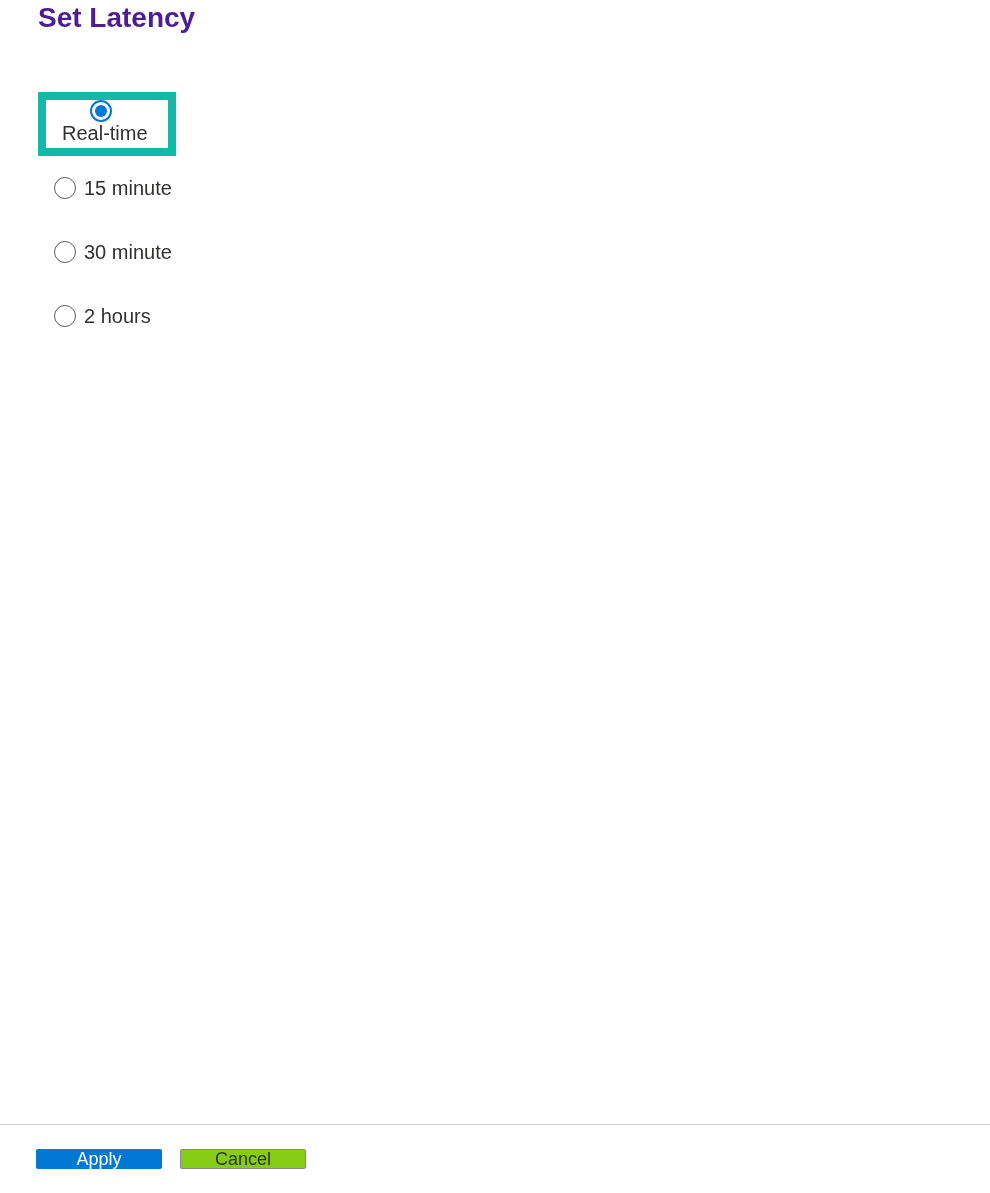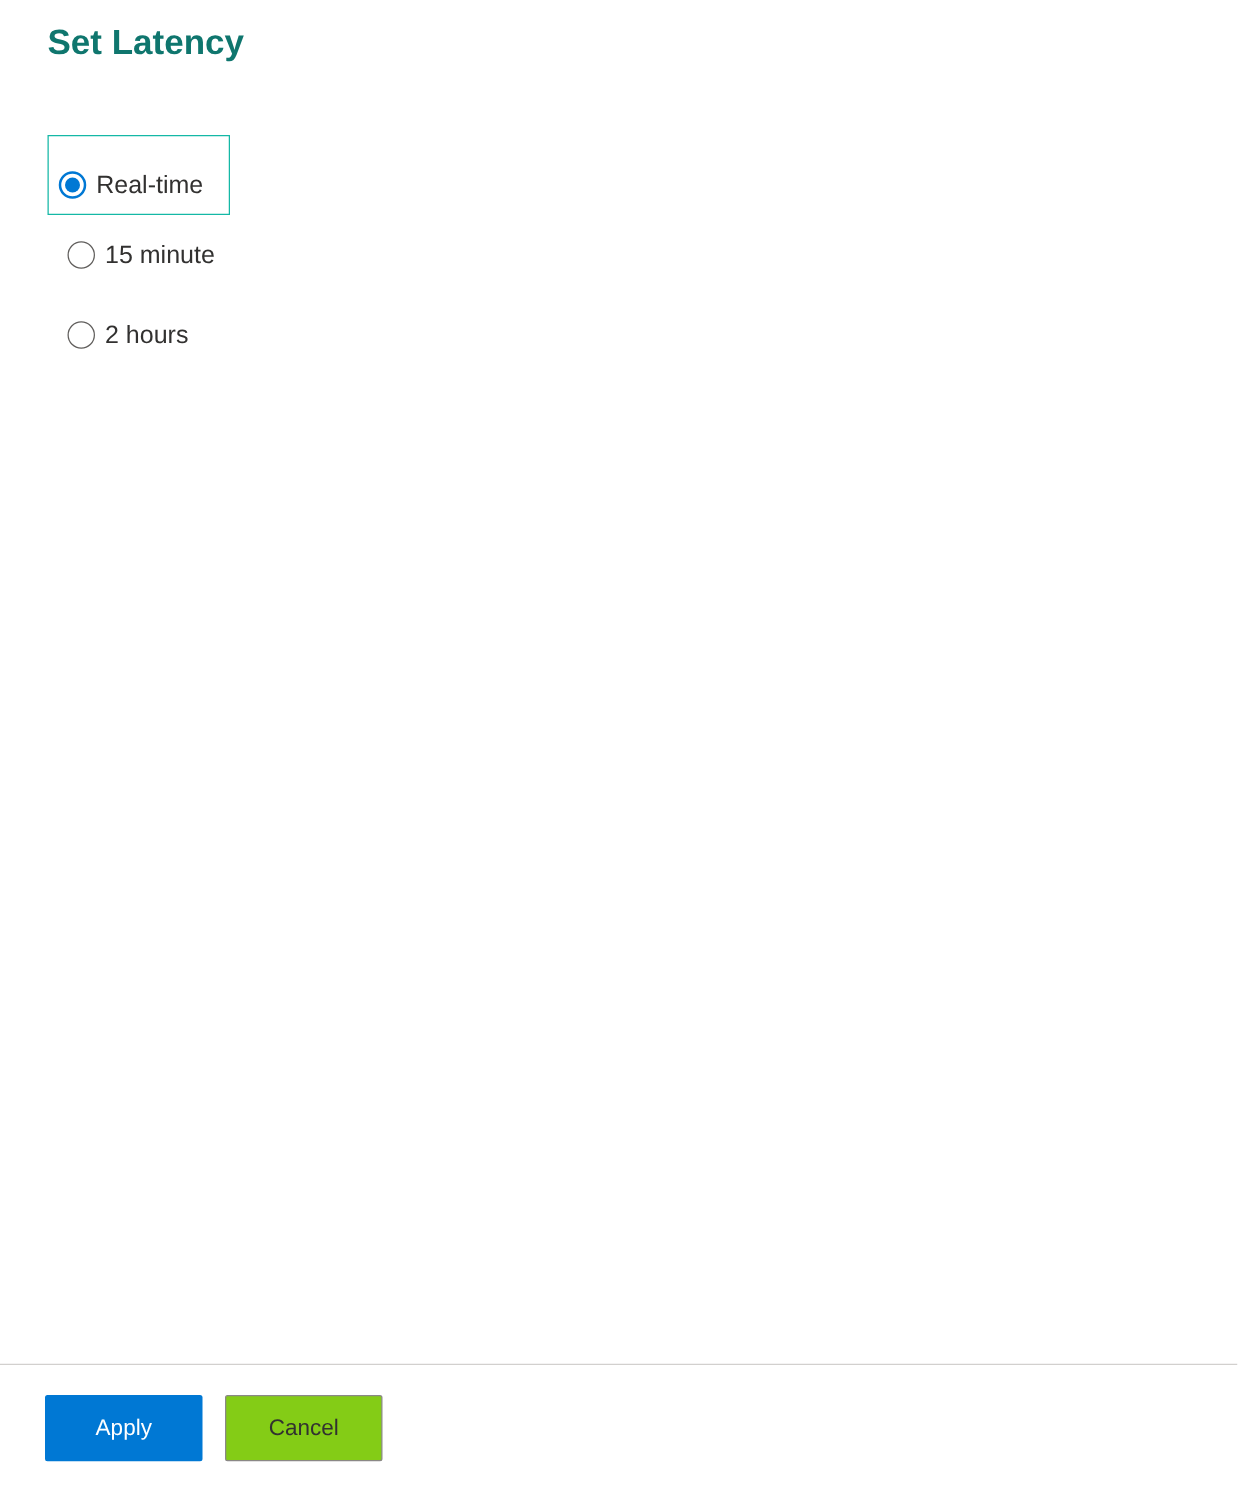--- a/index.html
+++ b/index.html
@@ -11,39 +11,40 @@
       font-family: 'Segoe UI', -apple-system, BlinkMacSystemFont, sans-serif;
       background: #ffffff;
       width: 990px;
       height: 1193px;
       position: relative;
       color: #323130;
     }
     .page-title {
       font-size: 28px;
       font-weight: 600;
-      padding: 18px 0 0 38px;
-      color: #0f766e;
+      padding: 2px 0 0 38px;
+      color: #4c1d95;
     }
     .options-container {
       padding: 62px 0 0 42px;
     }
     .radio-option {
       display: flex;
       align-items: center;
       height: 64px;
       padding: 0 12px 0 12px;
       cursor: pointer;
       width: fit-content;
     }
     .radio-option.highlighted {
-      border: 1px solid #14b8a6;
+      border: 8px solid #14b8a6;
       margin-left: -4px;
       margin-top: -4px;
-      padding: 16px 20px 0 8px;
+      padding: 0 20px 0 8px;
+      flex-direction: column;
     }
     .radio-outer {
       width: 22px;
       height: 22px;
       border-radius: 50%;
       border: 1.5px solid #605e5c;
       display: flex;
       align-items: center;
       justify-content: center;
       flex-shrink: 0;
@@ -72,21 +73,21 @@
       position: absolute;
       bottom: 0;
       left: 0;
       right: 0;
       border-top: 1px solid #d2d0ce;
       padding: 24px 0 24px 36px;
       display: flex;
       gap: 18px;
     }
     .btn {
-      height: 53px;
+      height: 20px;
       min-width: 126px;
       font-size: 18px;
       font-family: inherit;
       cursor: pointer;
       display: flex;
       align-items: center;
       justify-content: center;
       border-radius: 2px;
     }
     .btn-primary {
@@ -116,20 +117,26 @@
     <span class="radio-label">Real-time</span>
   </div>
 
   <div class="radio-option">
     <span class="radio-outer">
       
     </span>
     <span class="radio-label">15 minute</span>
   </div>
 
+  <div class="radio-option">
+    <span class="radio-outer">
+      
+    </span>
+    <span class="radio-label">30 minute</span>
+  </div>
 
 
   <div class="radio-option">
     <span class="radio-outer">
       
     </span>
     <span class="radio-label">2 hours</span>
   </div>
 
 </div>

